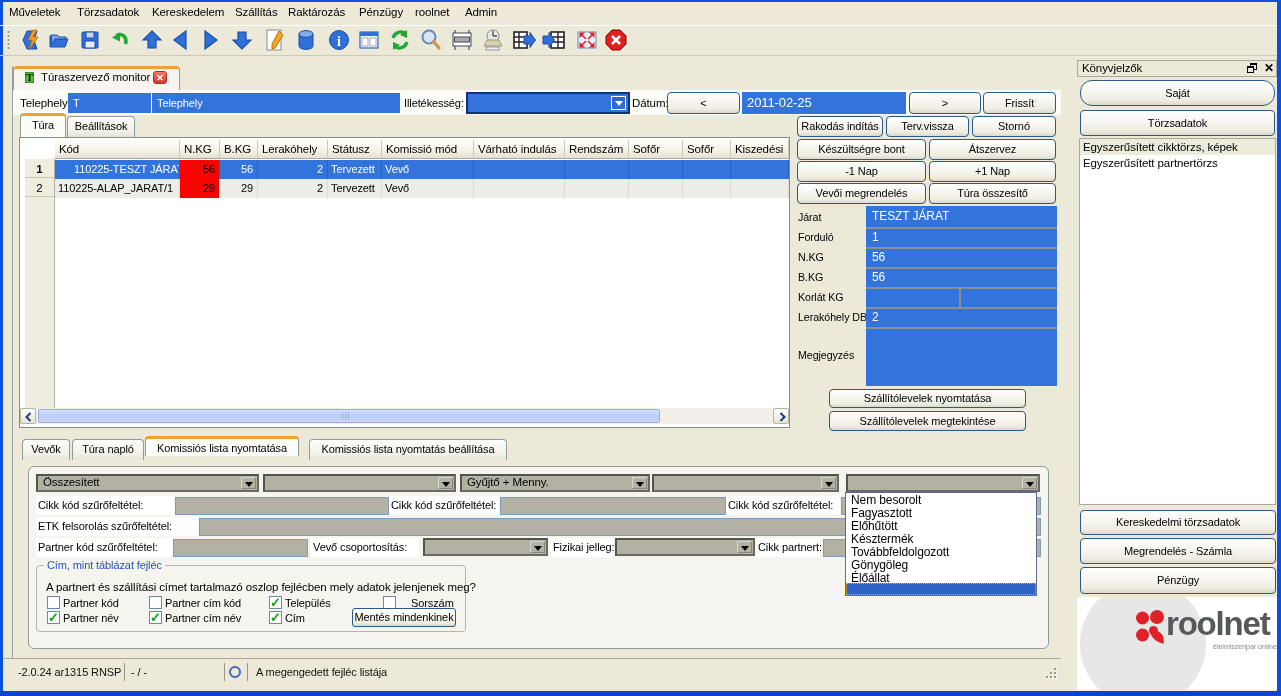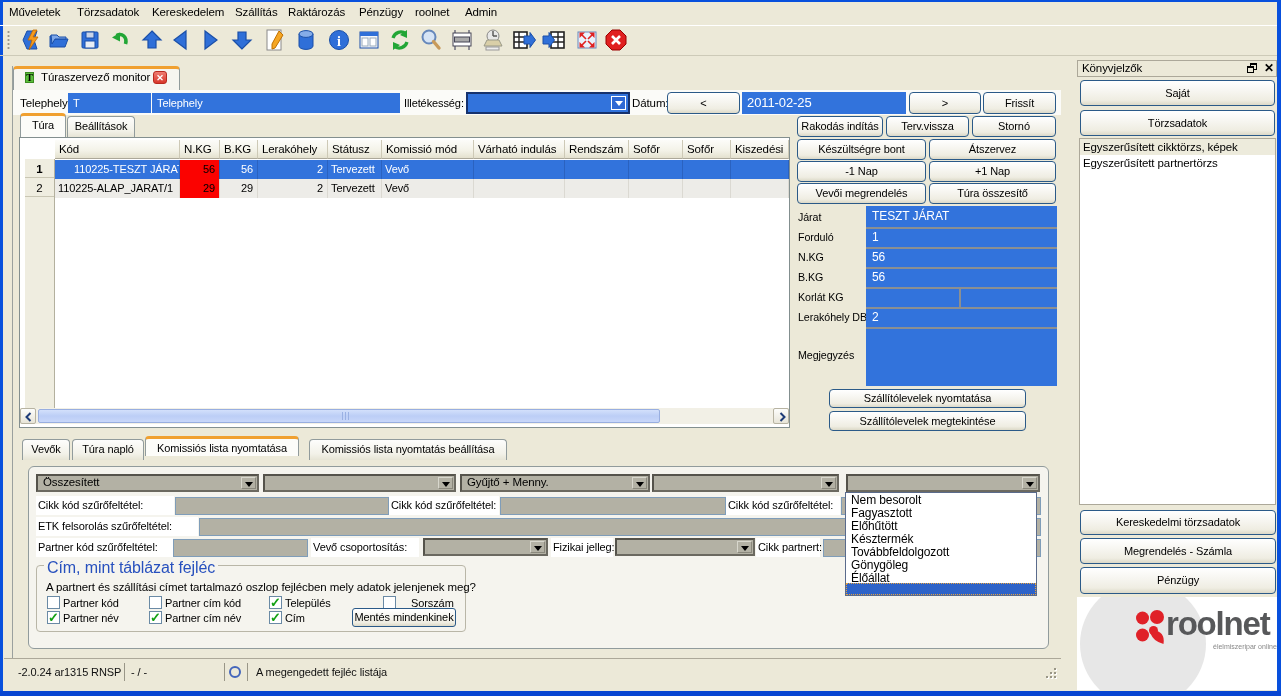--- a/index.html
+++ b/index.html
@@ -316,21 +316,21 @@
 <div class="combo" style="left:423px;top:538px;width:125px;height:18px">
     <div class="cbtn"></div>
   </div>
 <div class="wlab" style="left:551px;top:538px;width:62px;height:19px">Fizikai jelleg:</div>
 <div class="combo" style="left:615px;top:538px;width:140px;height:18px">
     <div class="cbtn"></div>
   </div>
 <div class="wlab" style="left:756px;top:538px;width:64px;height:19px">Cikk partnert:</div>
 <div class="gray" style="left:823px;top:539px;width:218px;height:18px"></div>
 <div class="abs" style="left:36px;top:565px;width:430px;height:67px;border:1px solid #B9B6A7;border-radius:4px"></div>
-<div class="abs" style="left:44px;top:559px;background:#F5F4EE;padding:0 3px;color:#2750BE;font-size:16px">Cím, mint táblázat fejléc</div>
+<div class="abs" style="left:44px;top:559px;background:#F5F4EE;padding:0 3px;color:#2750BE;font-size:11px">Cím, mint táblázat fejléc</div>
 <div class="abs" style="left:46px;top:581px;font-size:11.5px">A partnert és szállítási címet tartalmazó oszlop fejlécben mely adatok jelenjenek meg?</div>
 <div class="cb" style="left:47px;top:596px"></div>
 <span class="rlab" style="left:63px;top:597px">Partner kód</span>
 <div class="cb" style="left:149px;top:596px"></div>
 <span class="rlab" style="left:165px;top:597px">Partner cím kód</span>
 <div class="cb" style="left:269px;top:596px">
     <span class="chk">✓</span>
   </div>
 <span class="rlab" style="left:285px;top:597px">Település</span>
 <div class="cb" style="left:383px;top:596px"></div>
@@ -369,21 +369,21 @@
 <div class="abs" style="left:1054px;top:672px;width:2px;height:2px;background:#999686;box-shadow:1px 1px 0 #fff"></div>
 <div class="abs" style="left:1054px;top:668px;width:2px;height:2px;background:#999686;box-shadow:1px 1px 0 #fff"></div>
 <div class="abs" style="left:1050px;top:676px;width:2px;height:2px;background:#999686;box-shadow:1px 1px 0 #fff"></div>
 <div class="abs" style="left:1050px;top:672px;width:2px;height:2px;background:#999686;box-shadow:1px 1px 0 #fff"></div>
 <div class="abs" style="left:1046px;top:676px;width:2px;height:2px;background:#999686;box-shadow:1px 1px 0 #fff"></div>
 
 <div class="abs" style="left:1077px;top:60px;width:200px;height:17px;border:1px solid #ACA899;font-size:11.5px;line-height:15px;padding-left:4px">Könyvjelzők</div>
 <div class="abs" style="left:1250px;top:63px;width:7px;height:7px;border:1px solid #000;border-top-width:2px;background:#ECE9D8"></div>
 <div class="abs" style="left:1247px;top:66px;width:7px;height:7px;border:1px solid #000;border-top-width:2px;background:#ECE9D8"></div>
 <div class="abs" style="left:1264px;top:61px;width:12px;height:14px;font-size:12px;font-weight:bold;line-height:14px">✕</div>
-<div class="btn" style="left:1080px;top:80px;width:195px;height:26px;line-height:24px;border-radius:4px">Saját</div>
+<div class="btn" style="left:1080px;top:80px;width:195px;height:26px;line-height:24px;border-radius:12px">Saját</div>
 <div class="btn" style="left:1080px;top:110px;width:195px;height:26px;line-height:24px;border-radius:4px">Törzsadatok</div>
 <div class="abs" style="left:1079px;top:138px;width:197px;height:367px;background:#fff;border:1px solid #ACA899"></div>
 <div class="abs" style="left:1080px;top:139px;width:195px;height:16px;background:#EDEBDC;font-size:11.5px;line-height:16px;padding-left:3px">Egyszerűsített cikktörzs, képek</div>
 <div class="abs" style="left:1083px;top:157px;font-size:11.5px">Egyszerűsített partnertörzs</div>
 <div class="btn" style="left:1080px;top:510px;width:196px;height:25px;line-height:23px;border-radius:4px">Kereskedelmi törzsadatok</div>
 <div class="btn" style="left:1080px;top:538px;width:196px;height:26px;line-height:24px;border-radius:4px">Megrendelés - Számla</div>
 <div class="btn" style="left:1080px;top:567px;width:196px;height:27px;line-height:25px;border-radius:4px">Pénzügy</div>
 <div class="abs" style="left:1077px;top:597px;width:200px;height:93px;background:#fff;overflow:hidden">
     <div class="abs" style="left:3px;top:-16px;width:126px;height:126px;border-radius:50%;background:#E7E7E7"></div>
     <svg style="position:absolute;left:56px;top:10px" width="34" height="40" viewBox="0 0 34 40">

